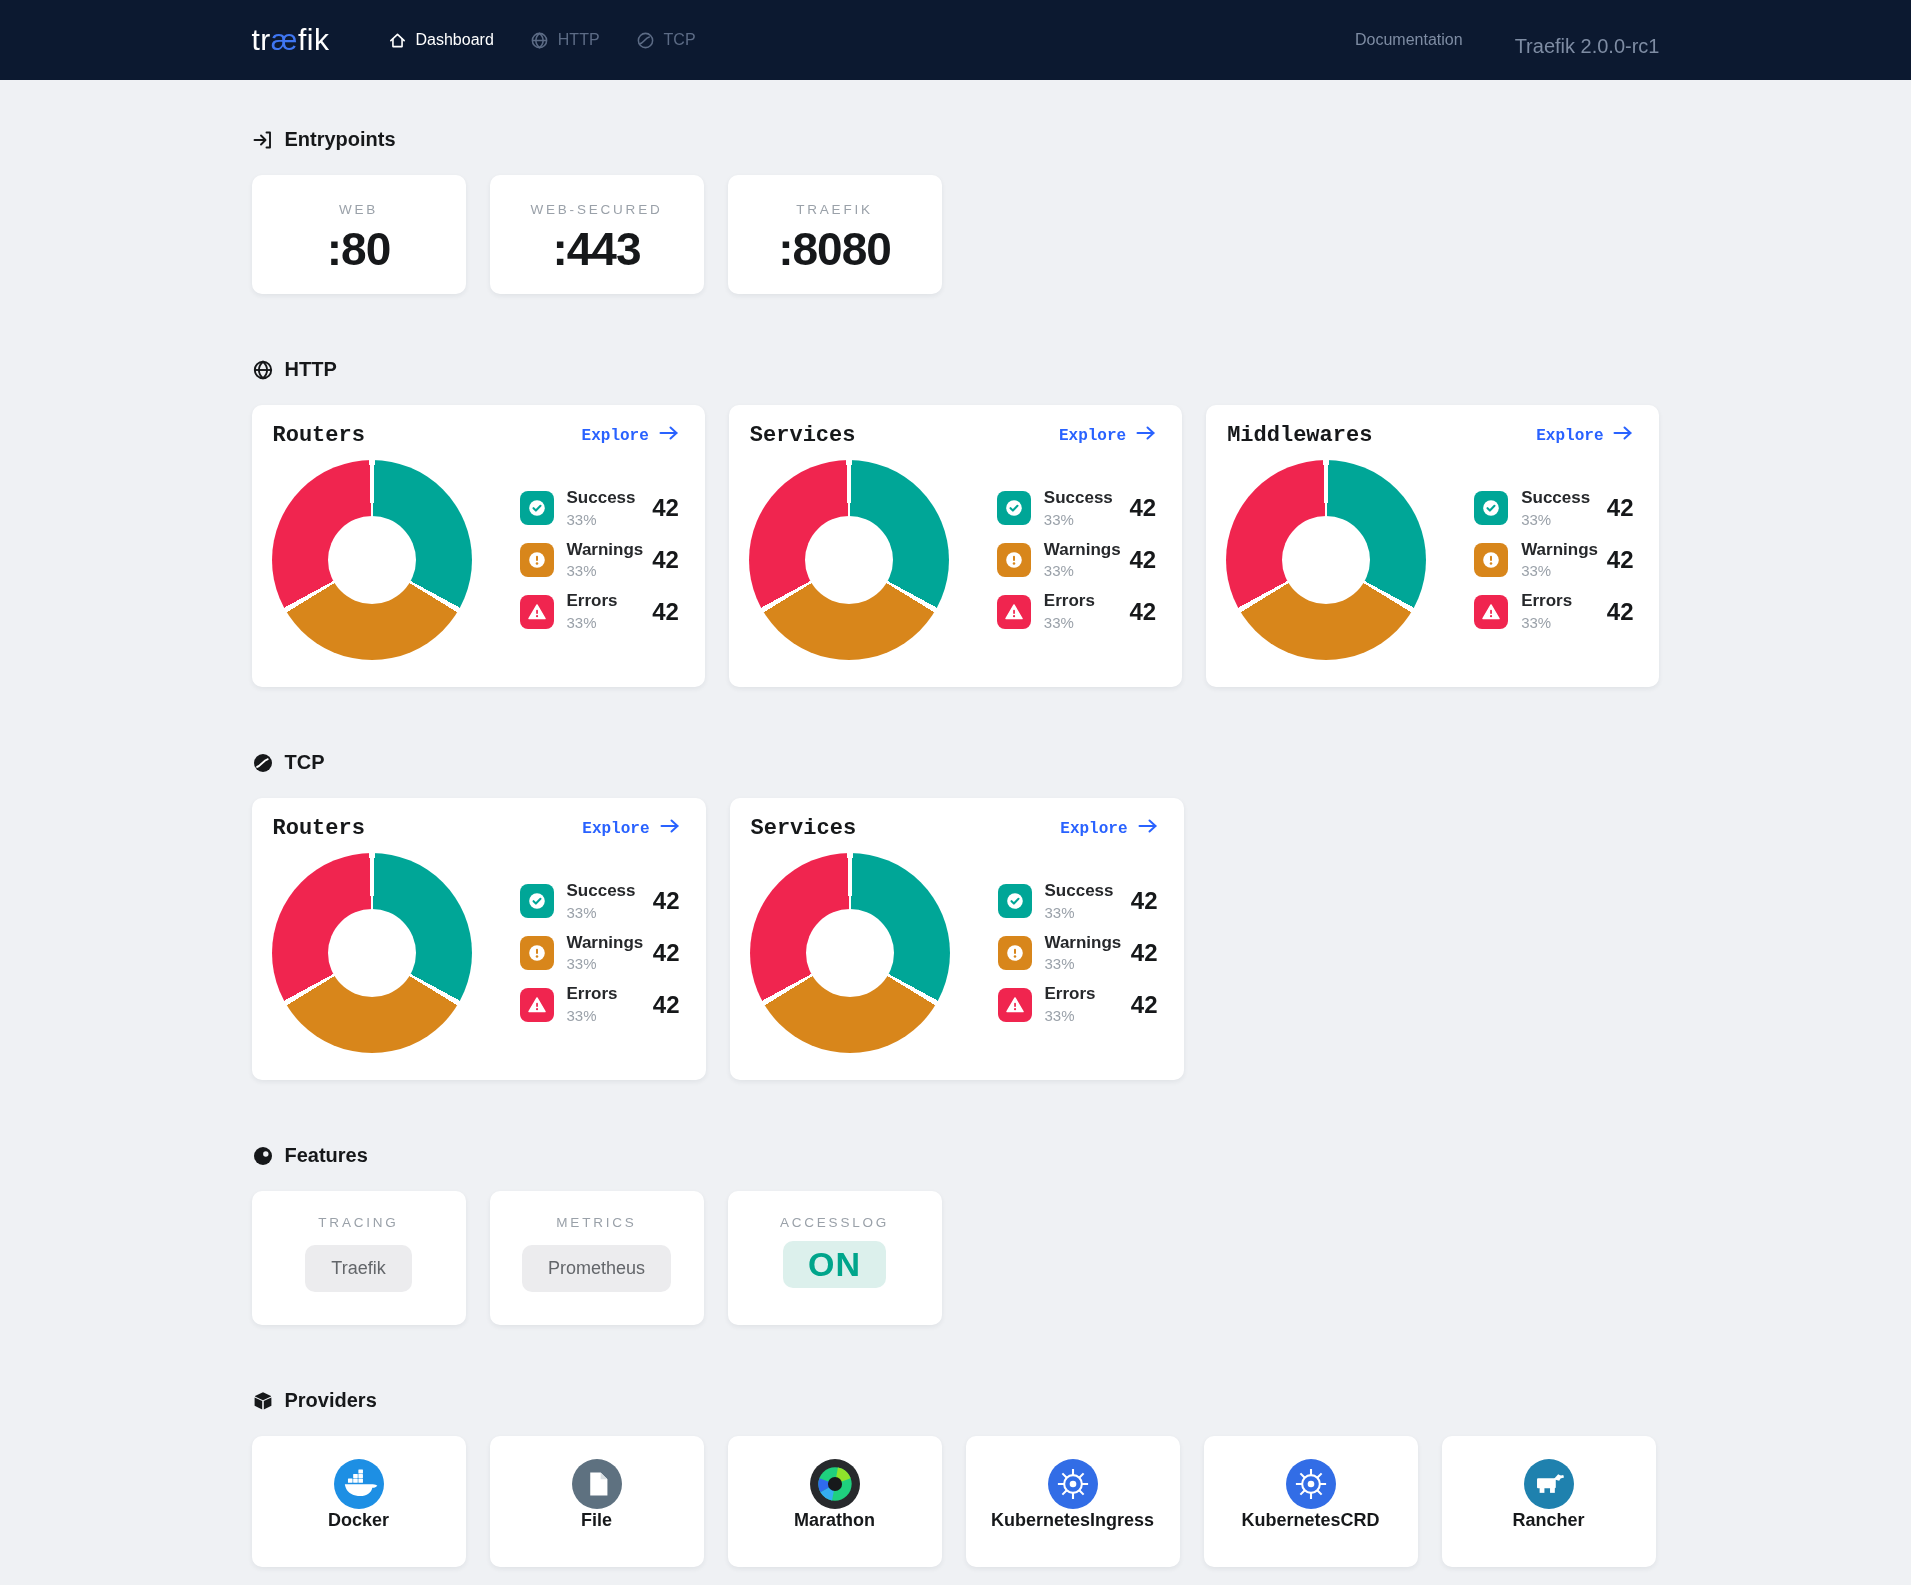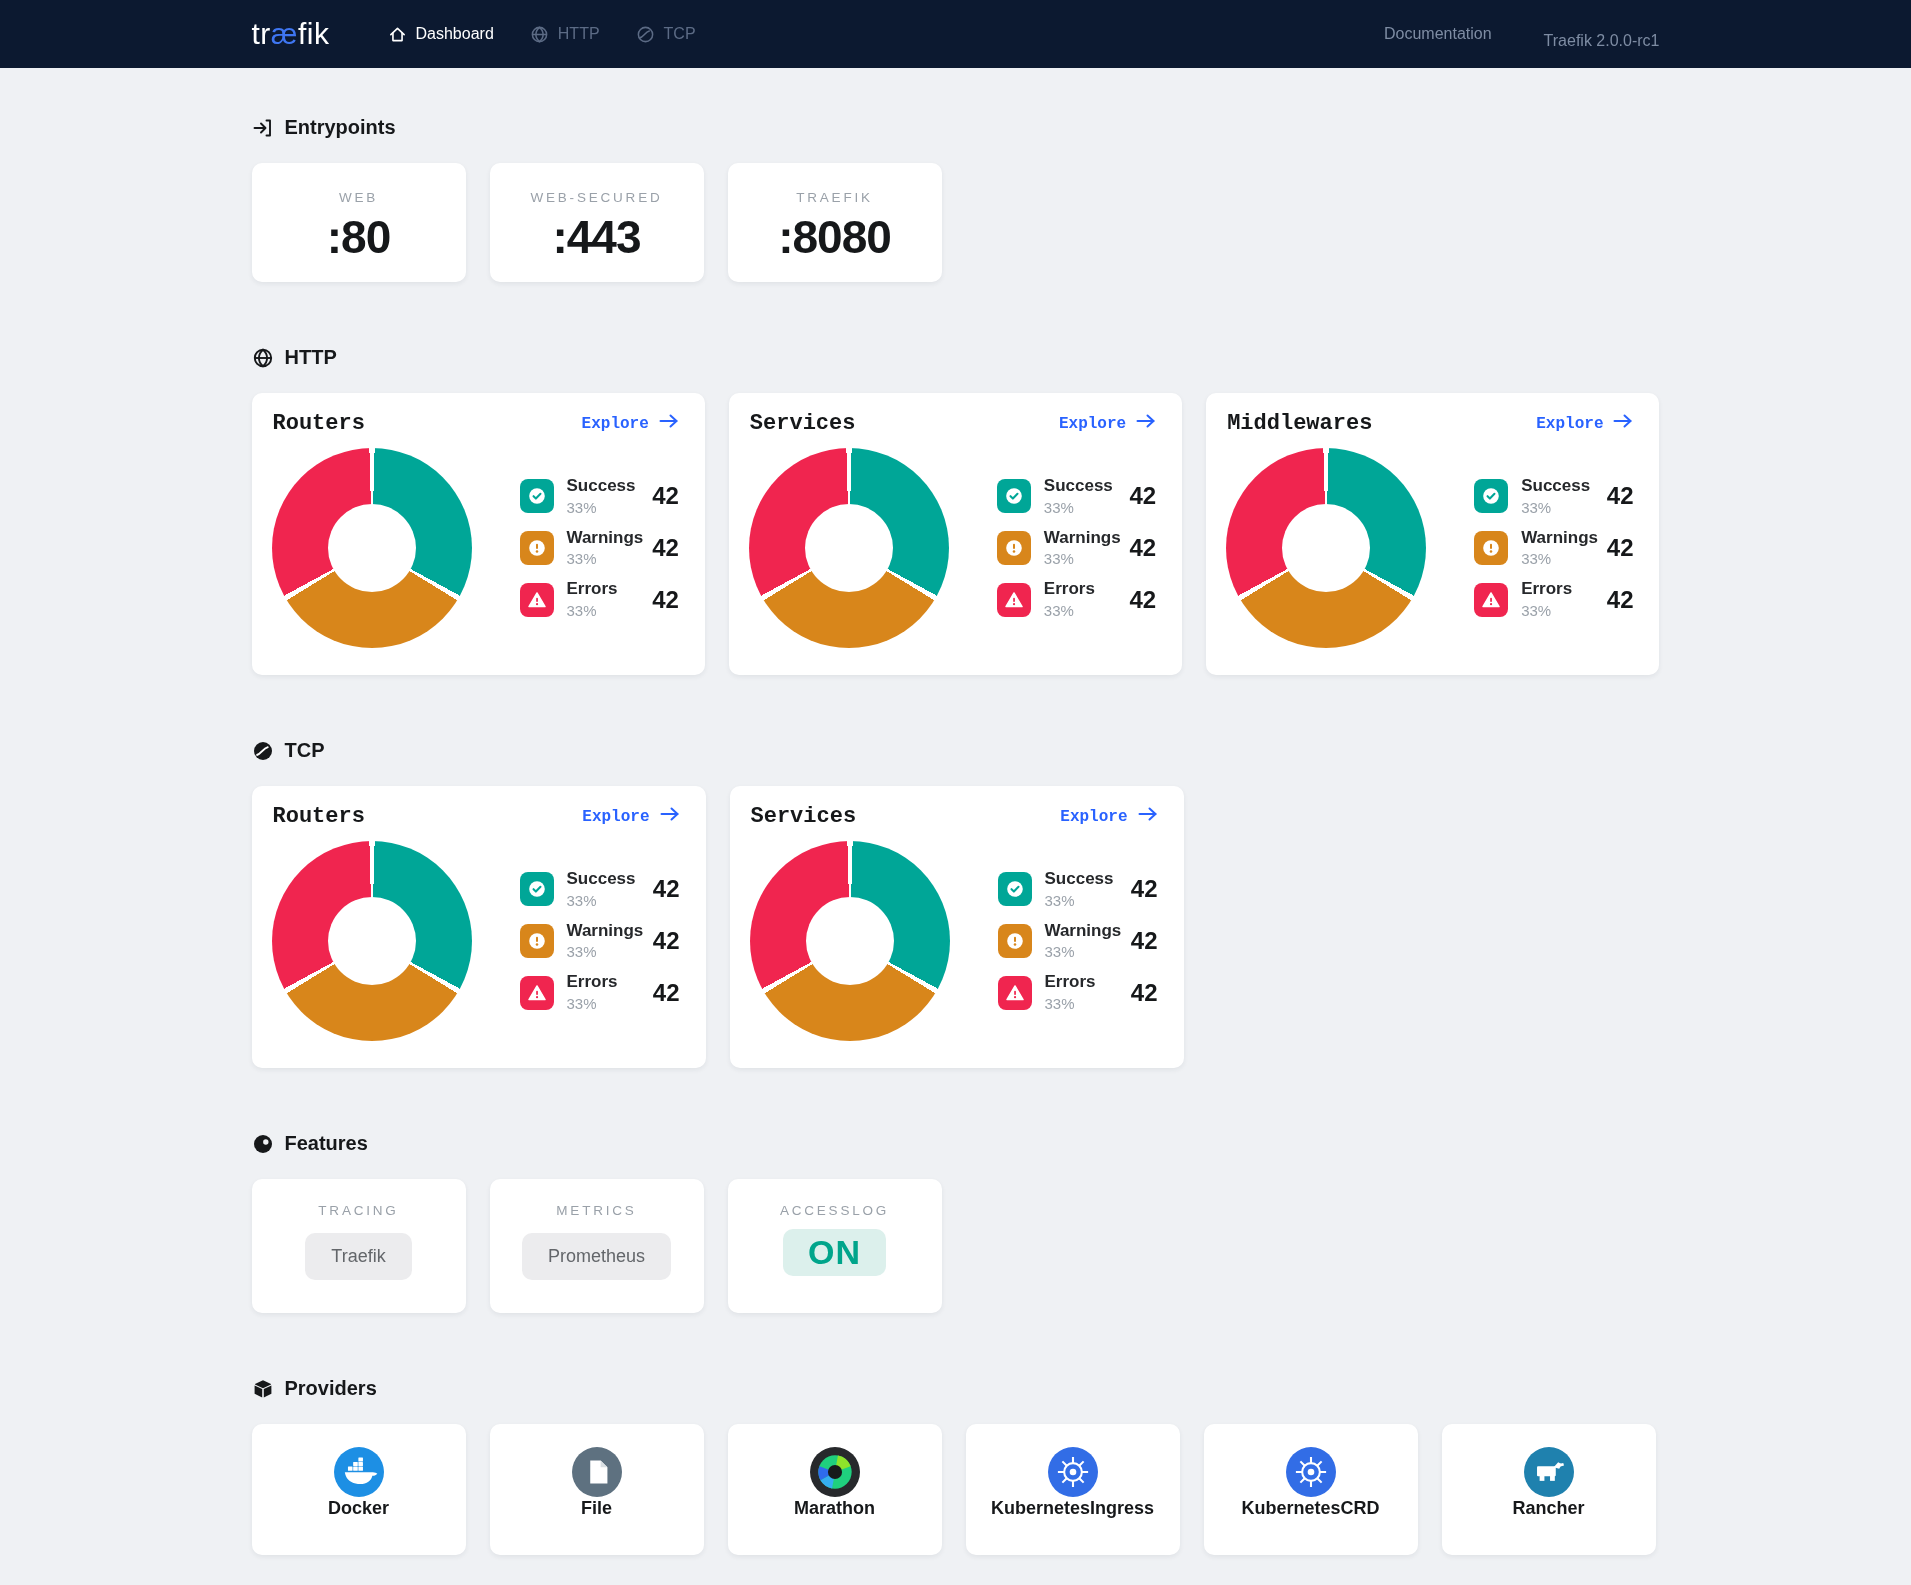--- a/index.html
+++ b/index.html
@@ -4,31 +4,31 @@
 <style>
   * { box-sizing: border-box; }
   html,body { margin:0; padding:0; }
   body {
     width:1911px; min-height:1585px;
     background:#eff1f4;
     font-family:"Liberation Sans", sans-serif;
     color:#1b1b1b;
   }
   
-  .navbar { height:68px; background:#0c1930; display:flex; align-items:center; }
+  .navbar { height:80px; background:#0c1930; display:flex; align-items:center; }
   .nav-inner { width:1408px; margin:0 auto; display:flex; align-items:center; }
   .logo { font-size:30px; font-weight:500; color:#ffffff; letter-spacing:.5px; cursor:pointer; }
   .logo .ae { color:#3f76f2; }
   .nav-items { display:flex; gap:36px; margin-left:58px; }
   .nav-item { display:flex; align-items:center; gap:9px; font-size:16px; color:#5c6b85; cursor:pointer; }
   .nav-item.active { color:#ffffff; }
   .nav-item svg { display:block; }
   .nav-right { margin-left:auto; display:flex; align-items:center; gap:52px; }
   .nav-doc { font-size:16px; color:#7e8ca3; cursor:pointer; }
-  .nav-version { font-size:16px; color:#7e8ca3;margin-top:13px; }
+  .nav-version { font-size:20px; color:#7e8ca3;margin-top:13px; }
   
   main { width:1408px; margin:0 auto; padding:48px 0 28px; }
   .section { margin-top:64px; }
   .section:first-child { margin-top:0; }
   .section-head { display:flex; align-items:center; gap:11px; }
   .section-head svg { display:block; flex:0 0 auto; }
   .section-title { font-size:20px; font-weight:700; color:#16181a; }
   .row { display:flex; gap:24px; margin-top:24px; }
   .card { background:#ffffff; border-radius:10px; box-shadow:0 2px 5px rgba(28,41,61,.07); }
   

